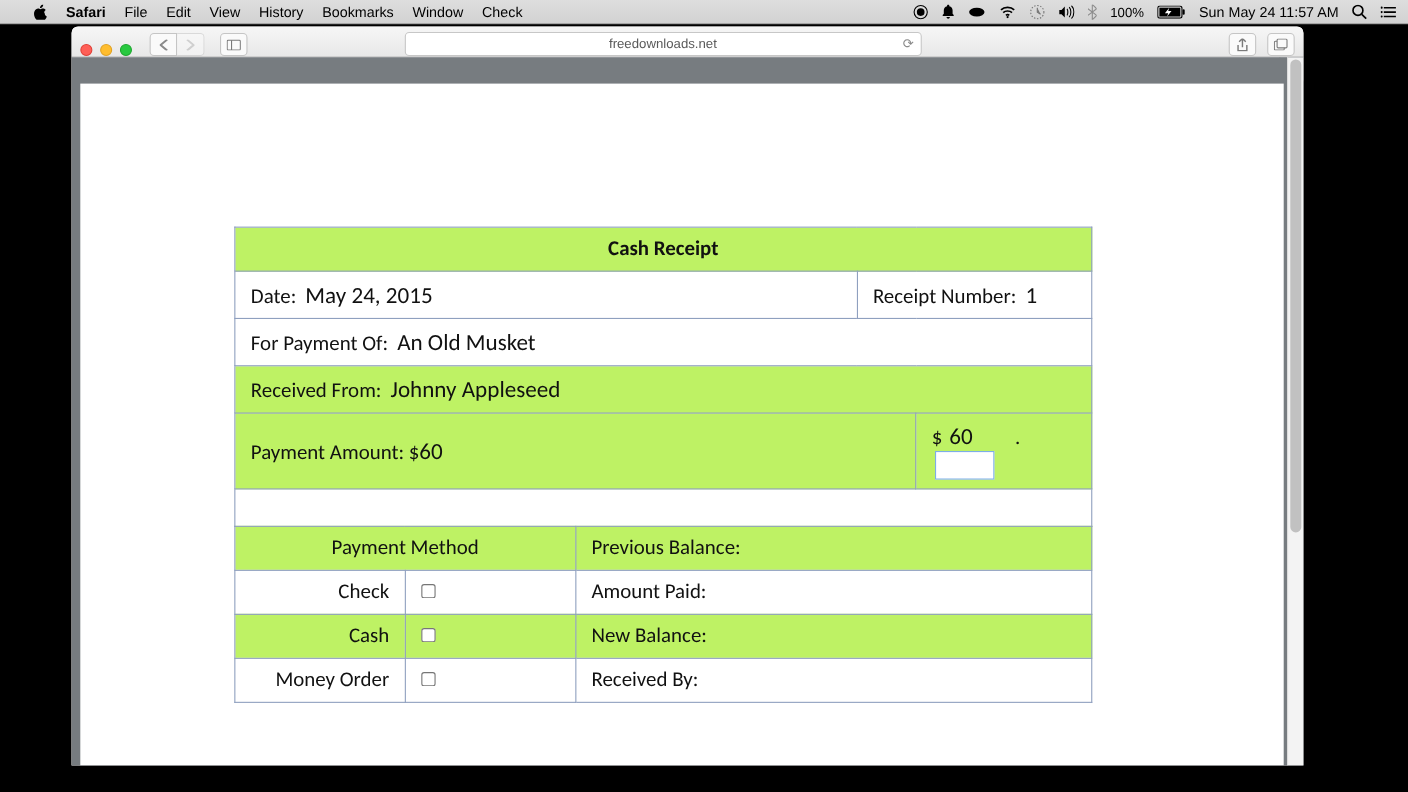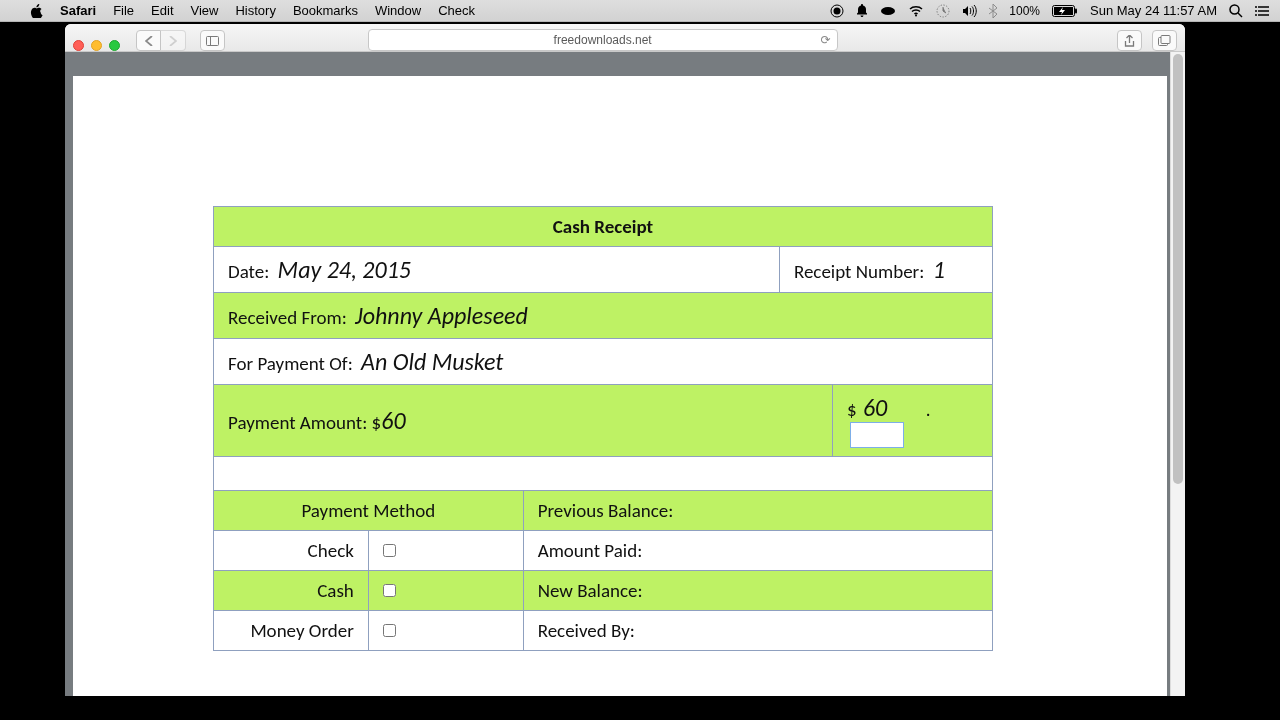--- a/index.html
+++ b/index.html
@@ -117,21 +117,21 @@
     top: 130px;
     width: 780px;
     font-family: Calibri, "Segoe UI", Arial, sans-serif;
     color:#111;
   }
   .form table { border-collapse: collapse; width:100%; }
   .form td { border:1px solid #8fa0bf; padding: 8px 14px; font-size:19px; vertical-align: middle; }
   .pale { background:#bef264; }
   .title { text-align:center; font-size:28px; font-weight:700; padding:12px 0 18px; }
   .label { font-size:19px; }
-  .val { font-size:24px;font-style:italic; }
+  .val { font-size:21px; }
   .pm-head { text-align:center; font-size:22px; font-weight:400; }
   .pm-label { text-align:right; padding-right:10px; }
   .chk { width:13px; height:13px; }
   .right2 { padding-left:12px; }
   .amtbox {
     display:inline-block; width:54px; height:26px;
     border:1px solid #7daee8; background:#fff;
     margin-left:3px; vertical-align:middle;
   }
   .thin { padding:4px 14px; }
@@ -280,29 +280,29 @@
             <td colspan="2" class="thin">
               <span class="label">Date:</span>
               <span class="val" style="margin-left:4px">May 24, 2015</span>
             </td>
             <td colspan="2" class="thin">
               <span class="label">Receipt Number:</span>
               <span class="val" style="margin-left:4px">1</span>
             </td>
           </tr>
           <tr>
+            <td colspan="4" class="thin">
+              <span class="label">For Payment Of:</span>
+              <span class="val" style="margin-left:4px">An Old Musket</span>
+            </td>
+          </tr>
+          <tr>
             <td colspan="4" class="pale thin">
               <span class="label">Received From:</span>
               <span class="val" style="margin-left:4px">Johnny Appleseed</span>
-            </td>
-          </tr>
-          <tr>
-            <td colspan="4" class="thin">
-              <span class="label">For Payment Of:</span>
-              <span class="val" style="margin-left:4px">An Old Musket</span>
             </td>
           </tr>
           <tr>
             <td colspan="3" class="pale thin" style="width:620px">
               <span class="label">Payment Amount: $</span><span class="val">60</span>
             </td>
             <td class="pale thin" style="width:160px">
               <span class="label">$</span>
               <span class="val" style="margin-left:2px">60</span>
               <span style="display:inline-block;width:30px"></span>

